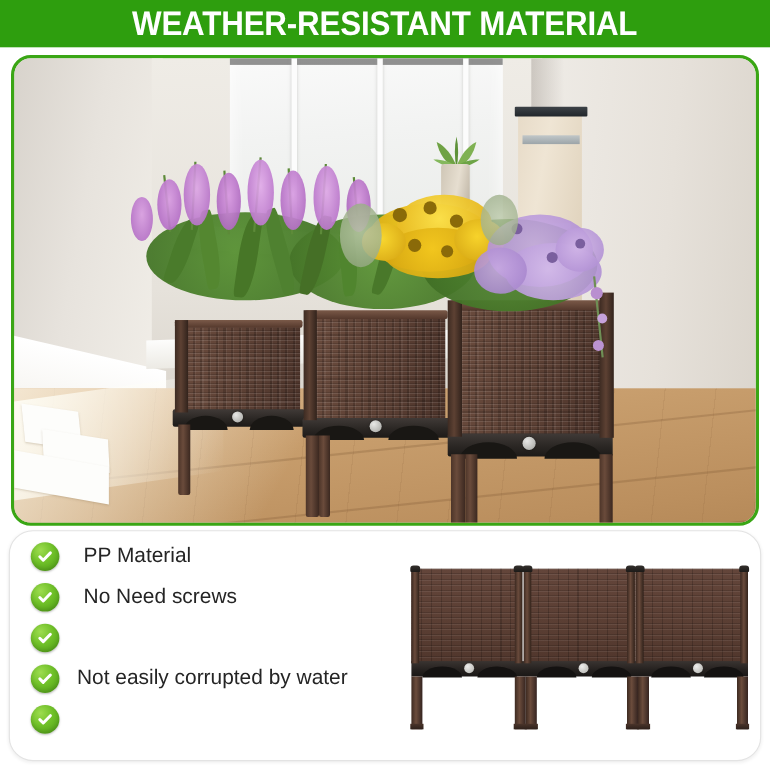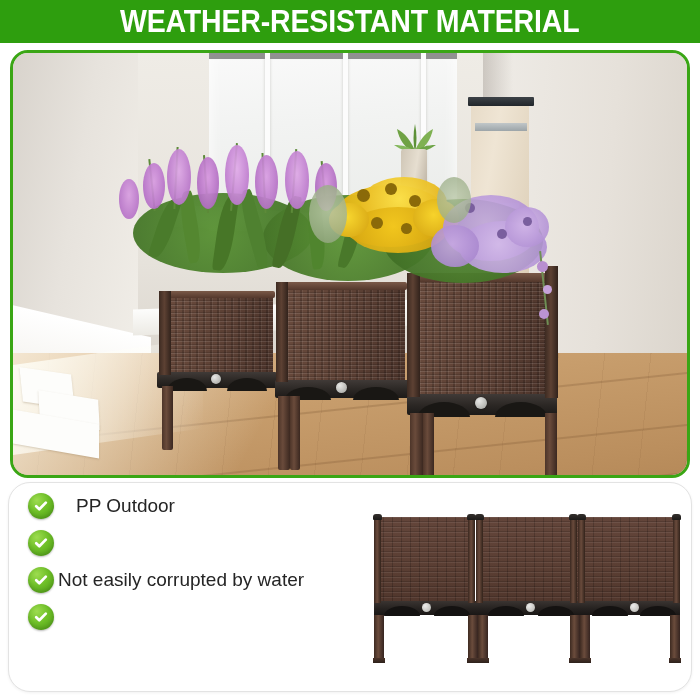--- a/index.html
+++ b/index.html
@@ -216,21 +216,21 @@
   }
   .check{
     width:26px;height:26px;border-radius:50%;
     background:radial-gradient(circle at 34% 28%,#9ddc4f 0%,#6fc028 45%,#4c9a16 100%);
     box-shadow:0 1px 2px rgba(0,0,0,.28), inset 0 -2px 4px rgba(0,0,0,.15);
     display:flex;align-items:center;justify-content:center;
     flex:0 0 26px;
   }
   .check svg{display:block;}
   .feature-text{
-    margin-left:4px;
+    margin-left:16px;
     font-size:19px;
     color:#252525;
     font-family:"Liberation Sans", sans-serif;
     white-space:nowrap;
   }
   .feature-row.indent .feature-text{margin-left:22px;}
 
   
   .diagram{
     position:absolute;left:358px;top:505px;width:320px;height:170px;
@@ -437,23 +437,31 @@
 <div class="bottom-panel"></div>
 
 <div class="feature-list">
 
   <div class="feature-row indent">
     <span class="check">
       <svg width="16" height="16" viewBox="0 0 16 16">
           <path d="M3.2 8.2 L6.3 11.3 L12.8 4.6" stroke="#ffffff" stroke-width="2.7" fill="none" stroke-linecap="round" stroke-linejoin="round"></path>
         </svg>
     </span>
-    <span class="feature-text">PP Outdoor</span>
+    <span class="feature-text">PP Material</span>
   </div>
 
+  <div class="feature-row indent">
+    <span class="check">
+      <svg width="16" height="16" viewBox="0 0 16 16">
+          <path d="M3.2 8.2 L6.3 11.3 L12.8 4.6" stroke="#ffffff" stroke-width="2.7" fill="none" stroke-linecap="round" stroke-linejoin="round"></path>
+        </svg>
+    </span>
+    <span class="feature-text">No Need screws</span>
+  </div>
 
   <div class="feature-row indent">
     <span class="check">
       <svg width="16" height="16" viewBox="0 0 16 16">
           <path d="M3.2 8.2 L6.3 11.3 L12.8 4.6" stroke="#ffffff" stroke-width="2.7" fill="none" stroke-linecap="round" stroke-linejoin="round"></path>
         </svg>
     </span>
   </div>
 
   <div class="feature-row">

